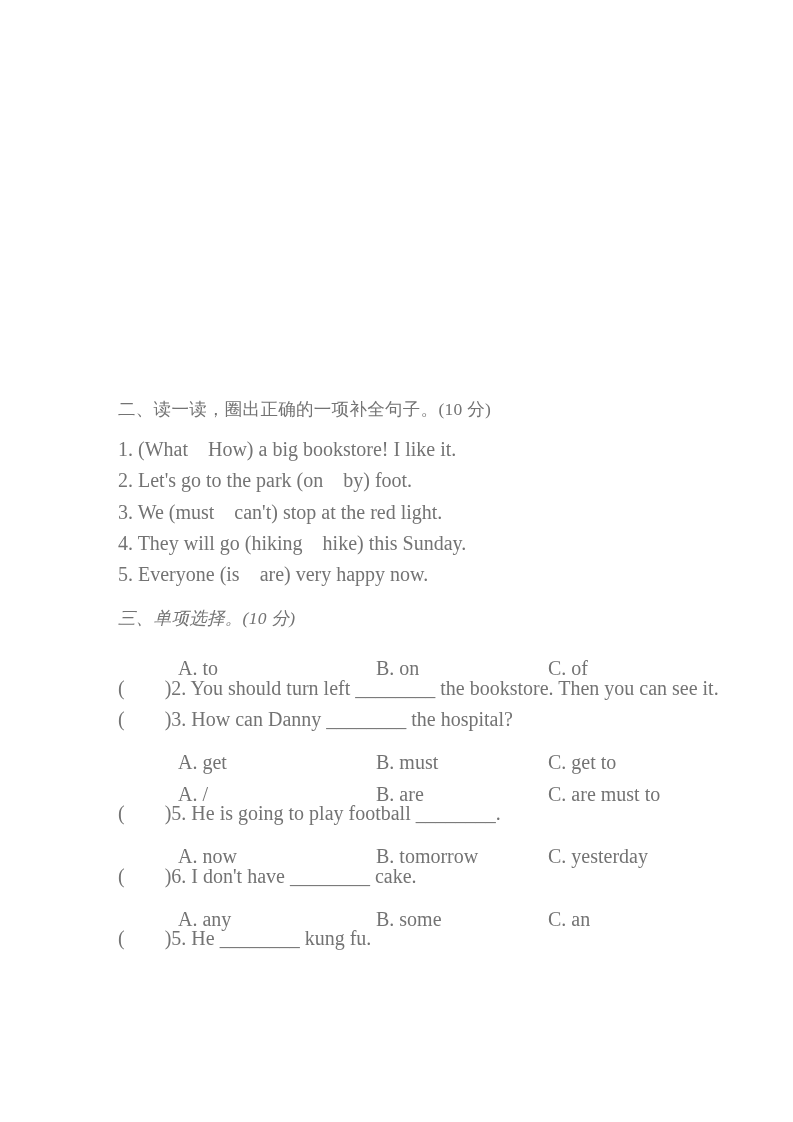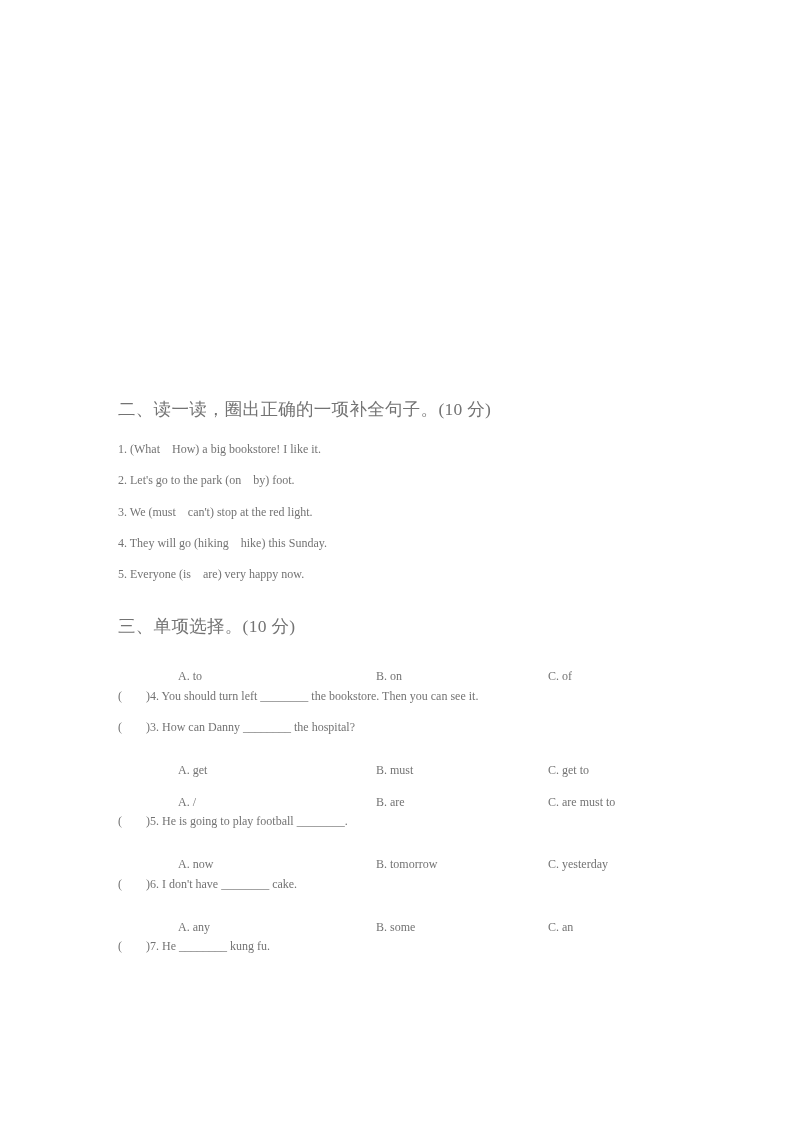--- a/index.html
+++ b/index.html
@@ -24,25 +24,26 @@
     width: 640px;
   }
   .sec-heading {
     font-size: 17.5px;
     line-height: 34px;
     margin: 0 0 8px 0;
     white-space: pre-wrap;
     letter-spacing: 0.3px;
   }
   .sec-heading.h3 {
-    margin-top: 19px;
+    margin-top: 11px;
     margin-bottom: 6px;
+    font-style: italic;
   }
   .line {
-    font-size: 12px;
+    font-size: 20px;
     line-height: 31.3px;
     height: 31.3px;
     white-space: pre-wrap;
   }
   .opts {
     position: relative;
   }
   .opt {
     position: absolute;
     top: 12px;
@@ -68,21 +69,21 @@
     <div class="line">5. Everyone (is    are) very happy now.</div>
 
     <div class="sec-heading h3">三、单项选择。(10 分)</div>
 
     <div class="line opts">
       <span class="opt opt-a">A. to</span>
       <span class="opt opt-b">B. on</span>
       <span class="opt opt-c">C. of</span>
     </div>
 
-    <div class="line">(        )4. You should turn left ________ the bookstore. Then you can see it.</div>
+    <div class="line">(        )2. You should turn left ________ the bookstore. Then you can see it.</div>
 
     <div class="line">(        )3. How can Danny ________ the hospital?</div>
     <div class="line opts">
       <span class="opt opt-a">A. get</span>
       <span class="opt opt-b">B. must</span>
       <span class="opt opt-c">C. get to</span>
     </div>
 
     <div class="line opts">
       <span class="opt opt-a">A. /</span>
@@ -97,16 +98,16 @@
       <span class="opt opt-c">C. yesterday</span>
     </div>
 
     <div class="line">(        )6. I don't have ________ cake.</div>
     <div class="line opts">
       <span class="opt opt-a">A. any</span>
       <span class="opt opt-b">B. some</span>
       <span class="opt opt-c">C. an</span>
     </div>
 
-    <div class="line">(        )7. He ________ kung fu.</div>
+    <div class="line">(        )5. He ________ kung fu.</div>
 
   </div>
 </div>
 
 </body></html>

